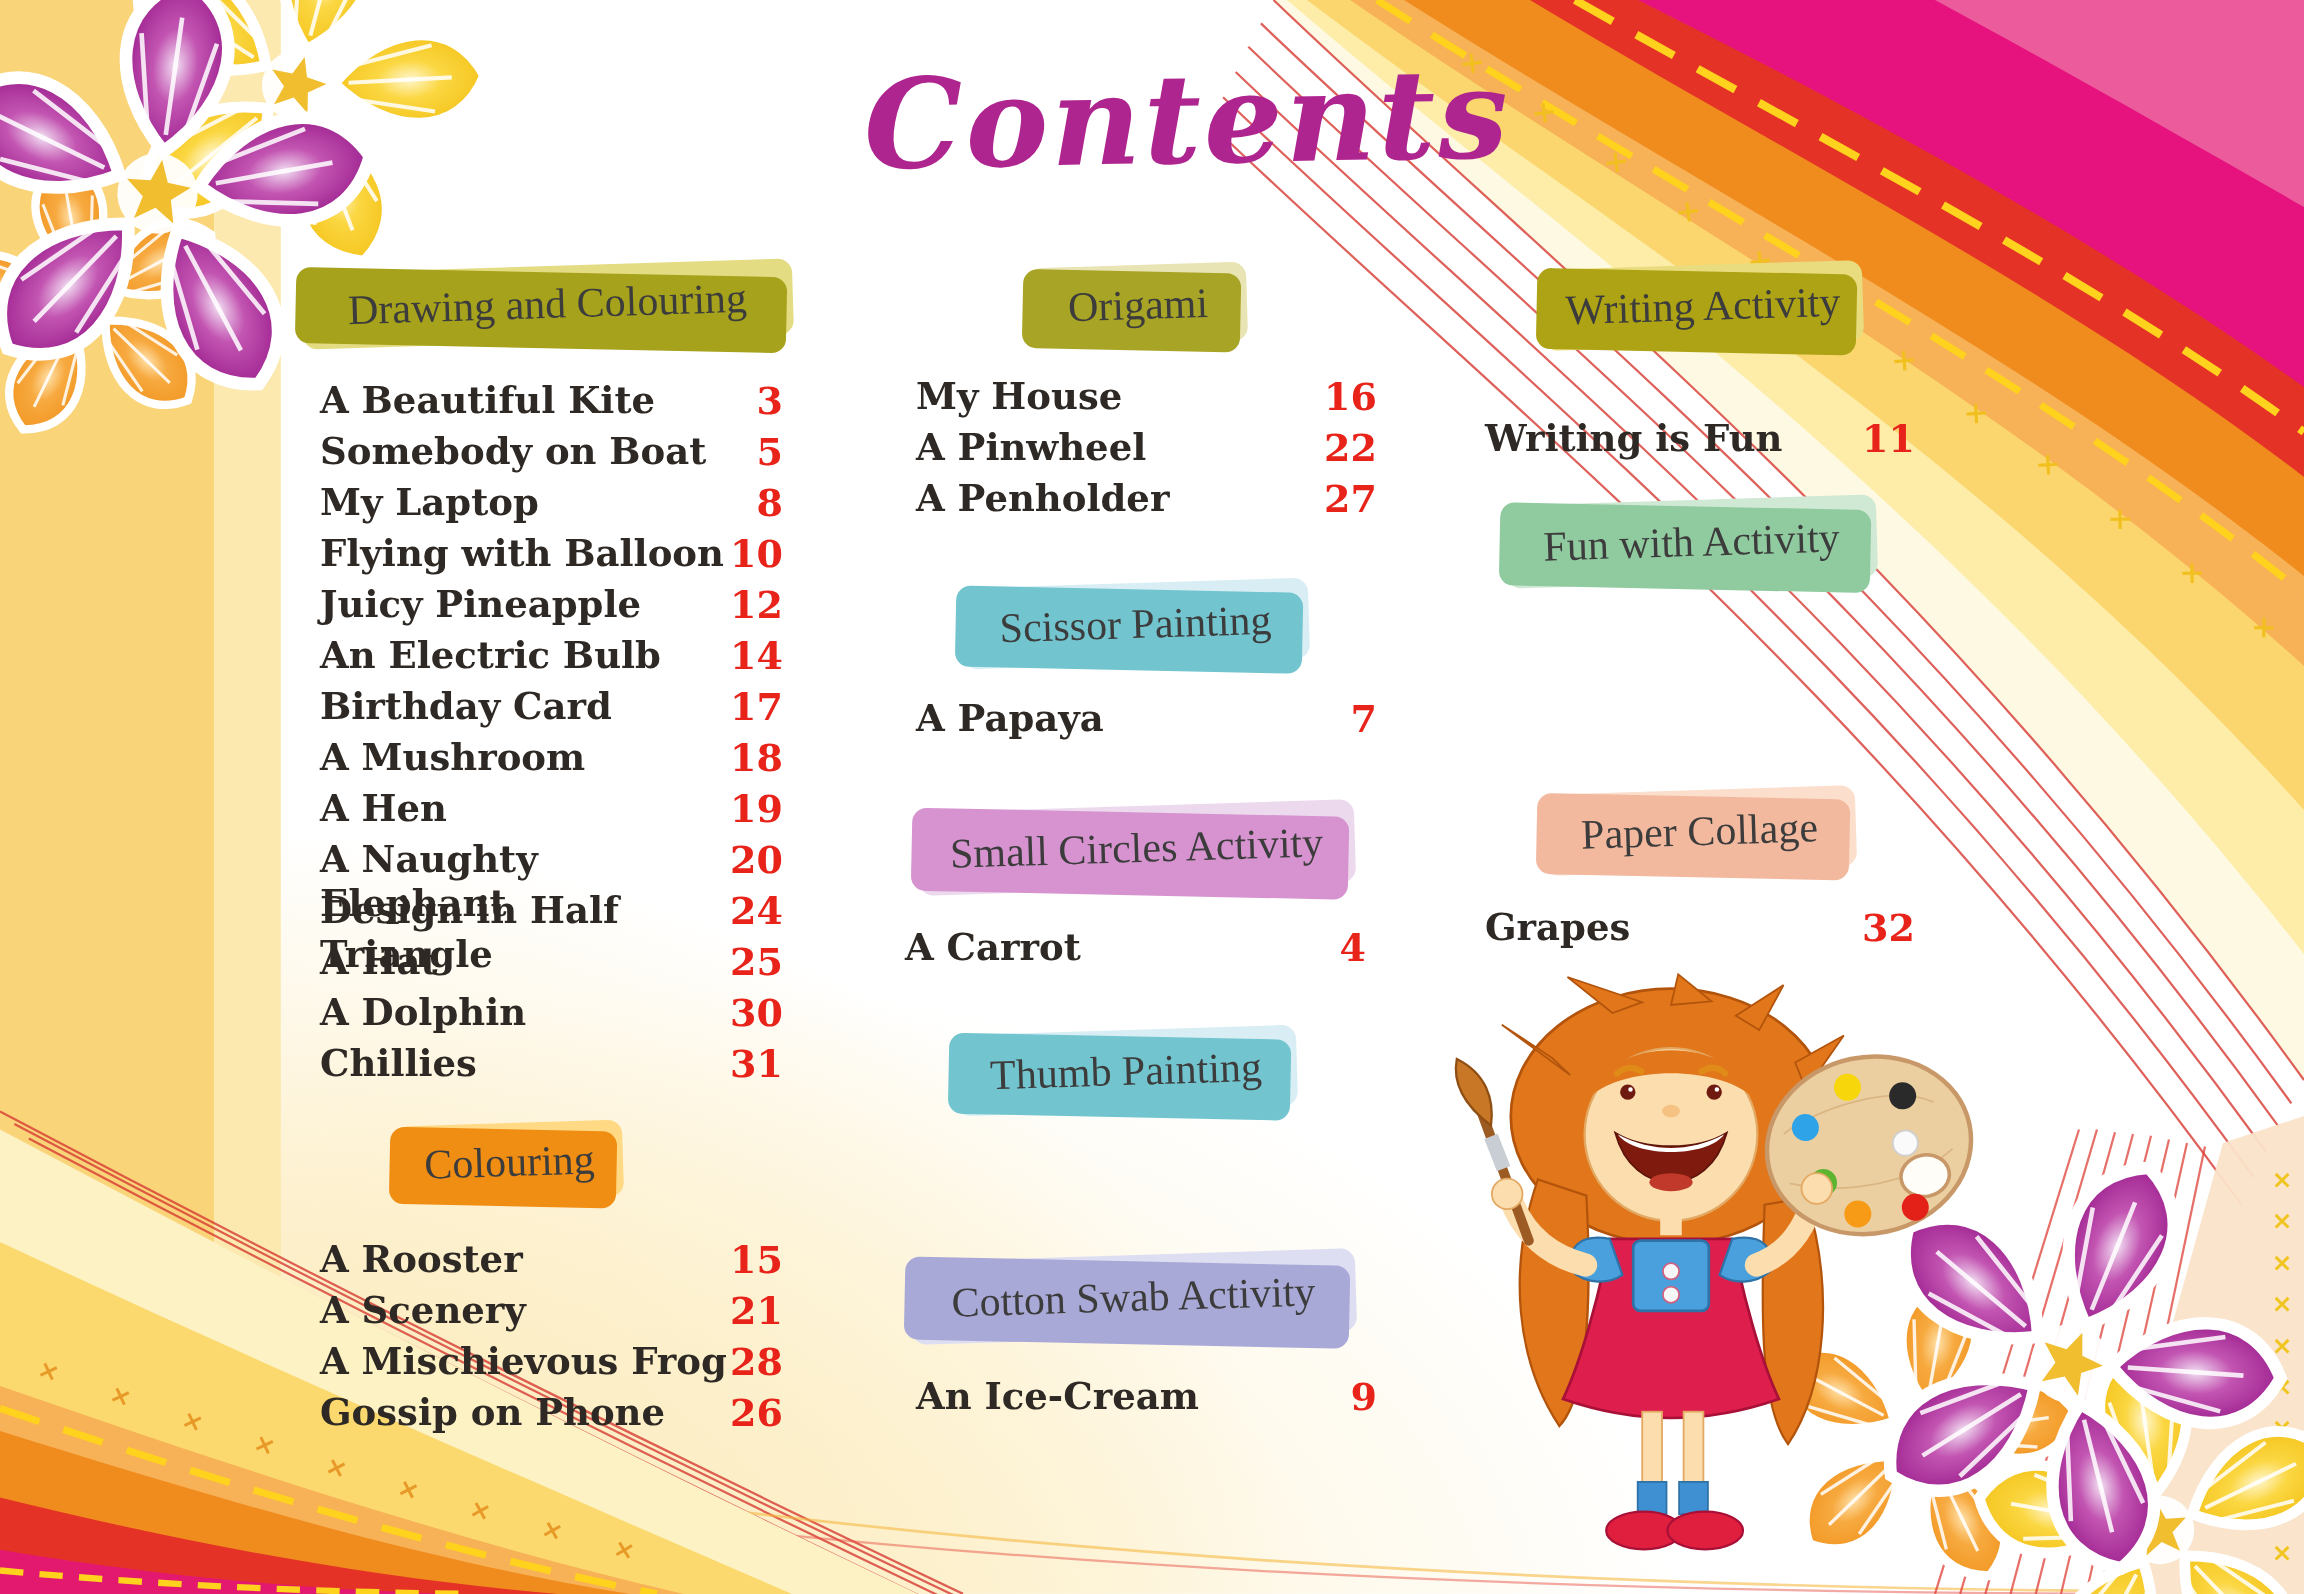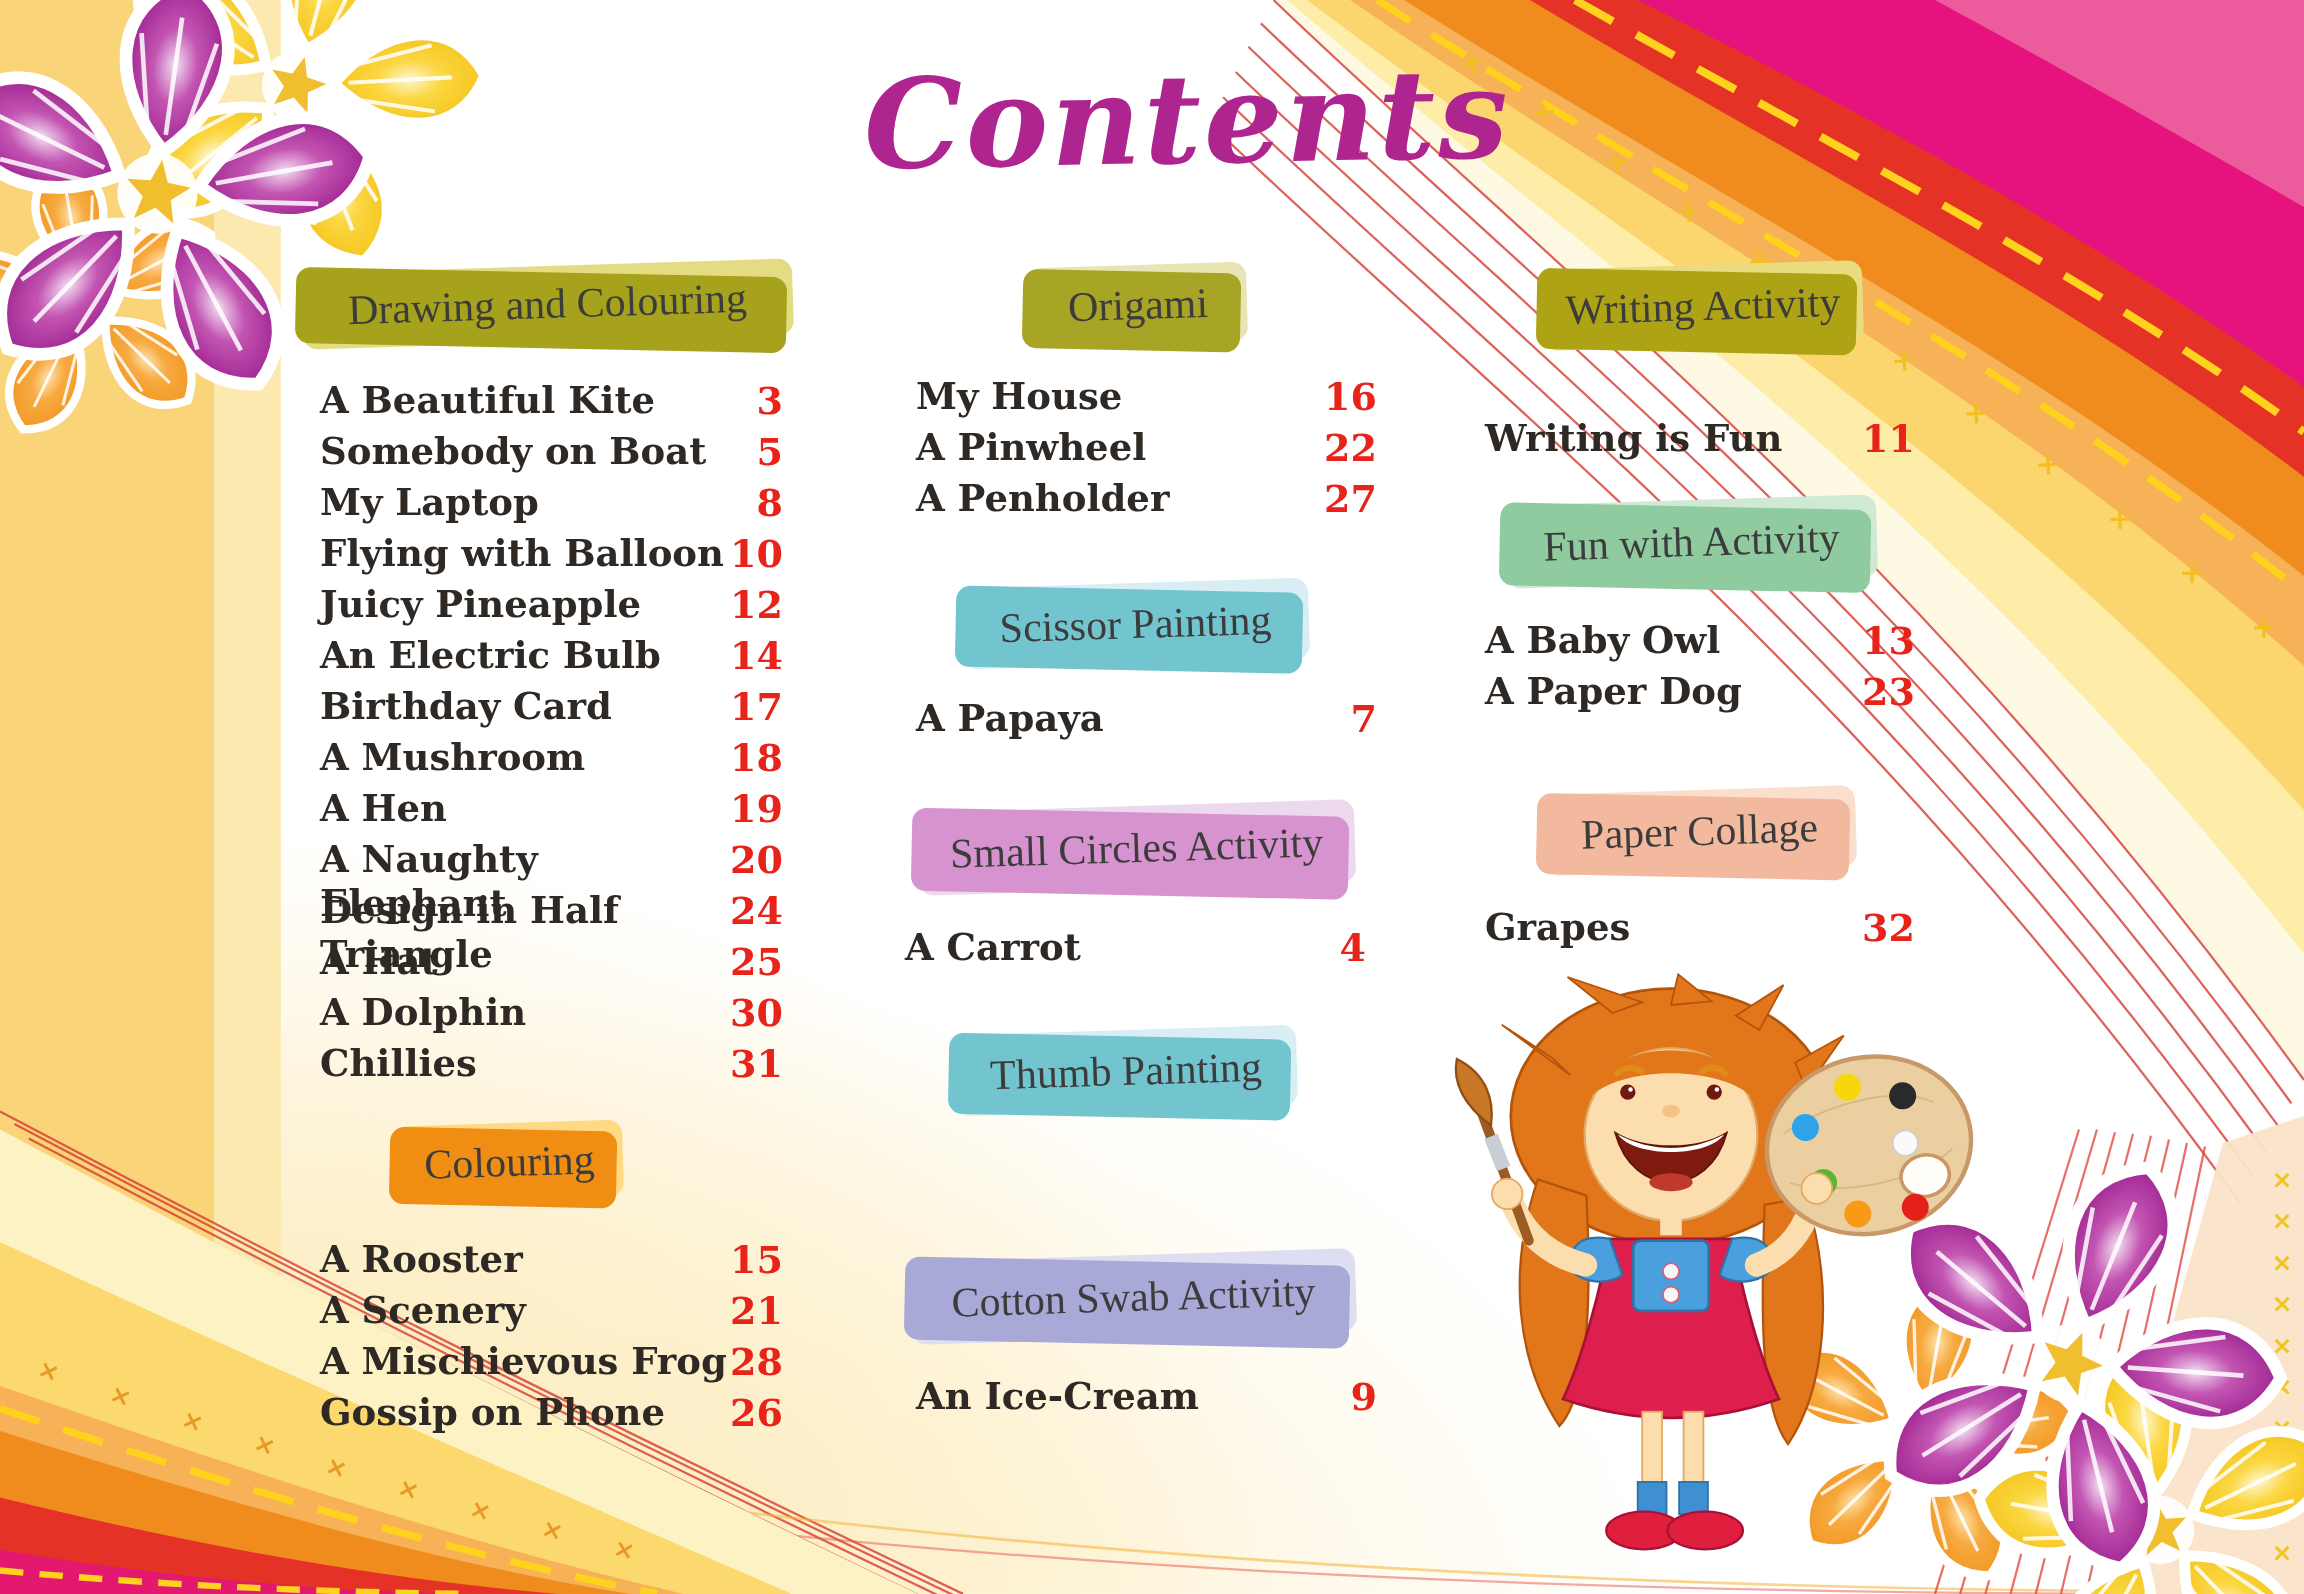--- a/index.html
+++ b/index.html
@@ -322,30 +322,20 @@
     <div class="toclist" style="left:1485px;top:386px;width:430px;margin-top:30px;">
       <div class="row">
           <span class="t">Writing is Fun</span>
           <span class="p">11</span>
         </div>
     </div>
 
     <div class="badge b-green" style="left:1506px;top:500px;width:371px;height:83px;">
       <span>Fun with Activity</span>
     </div>
-    <div class="toclist" style="left:1485px;top:618px;width:430px;">
-      <div class="row">
-          <span class="t">A Baby Owl</span>
-          <span class="p">13</span>
-        </div>
-      <div class="row">
-          <span class="t">A Paper Dog</span>
-          <span class="p">23</span>
-        </div>
-    </div>
 
     <div class="badge b-peach" style="left:1543px;top:790px;width:313px;height:81px;">
       <span>Paper Collage</span>
     </div>
     <div class="toclist" style="left:1485px;top:905px;width:430px;">
       <div class="row">
           <span class="t">Grapes</span>
           <span class="p">32</span>
         </div>
     </div>

